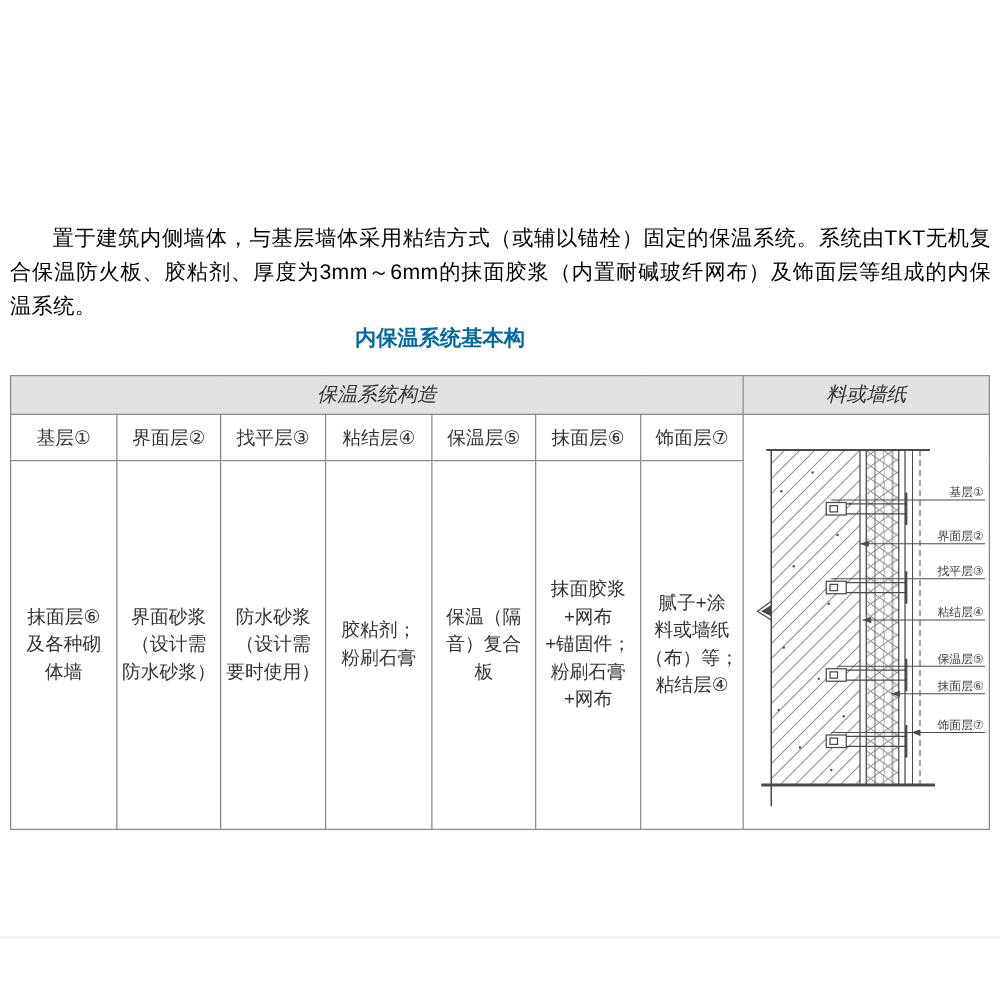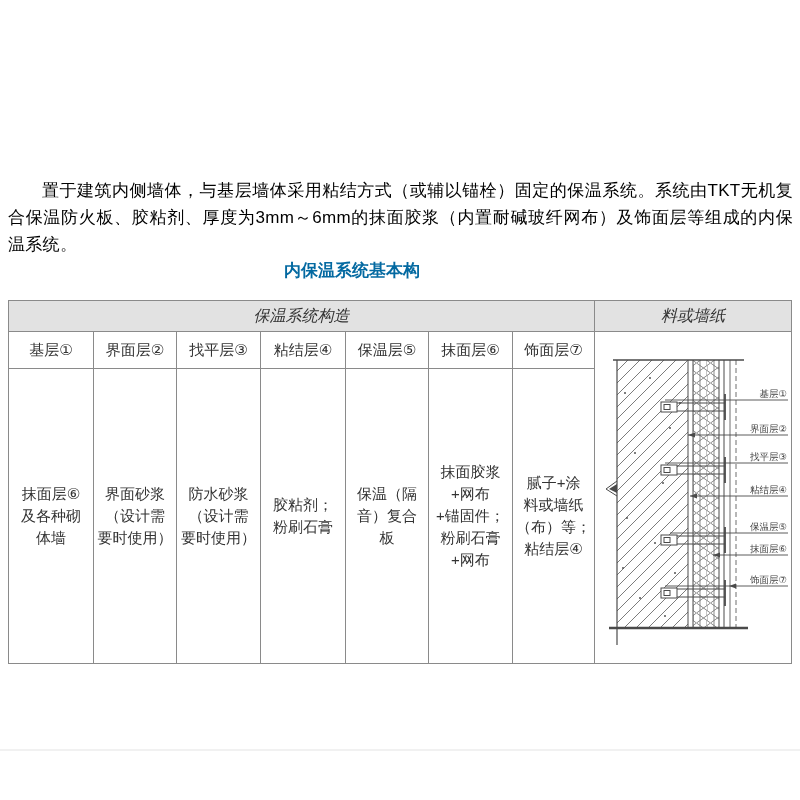--- a/index.html
+++ b/index.html
@@ -182,21 +182,21 @@
         </g>
       </svg>
     </td>
   </tr>
   <tr class="body-row">
     <td>抹面层⑥
 及各种砌
 体墙</td>
     <td>界面砂浆
 （设计需
-要时使用）</td>
+防水砂浆）</td>
     <td>防水砂浆
 （设计需
 要时使用）</td>
     <td>胶粘剂；
 粉刷石膏</td>
     <td>保温（隔
 音）复合
 板</td>
     <td>抹面胶浆
 +网布

